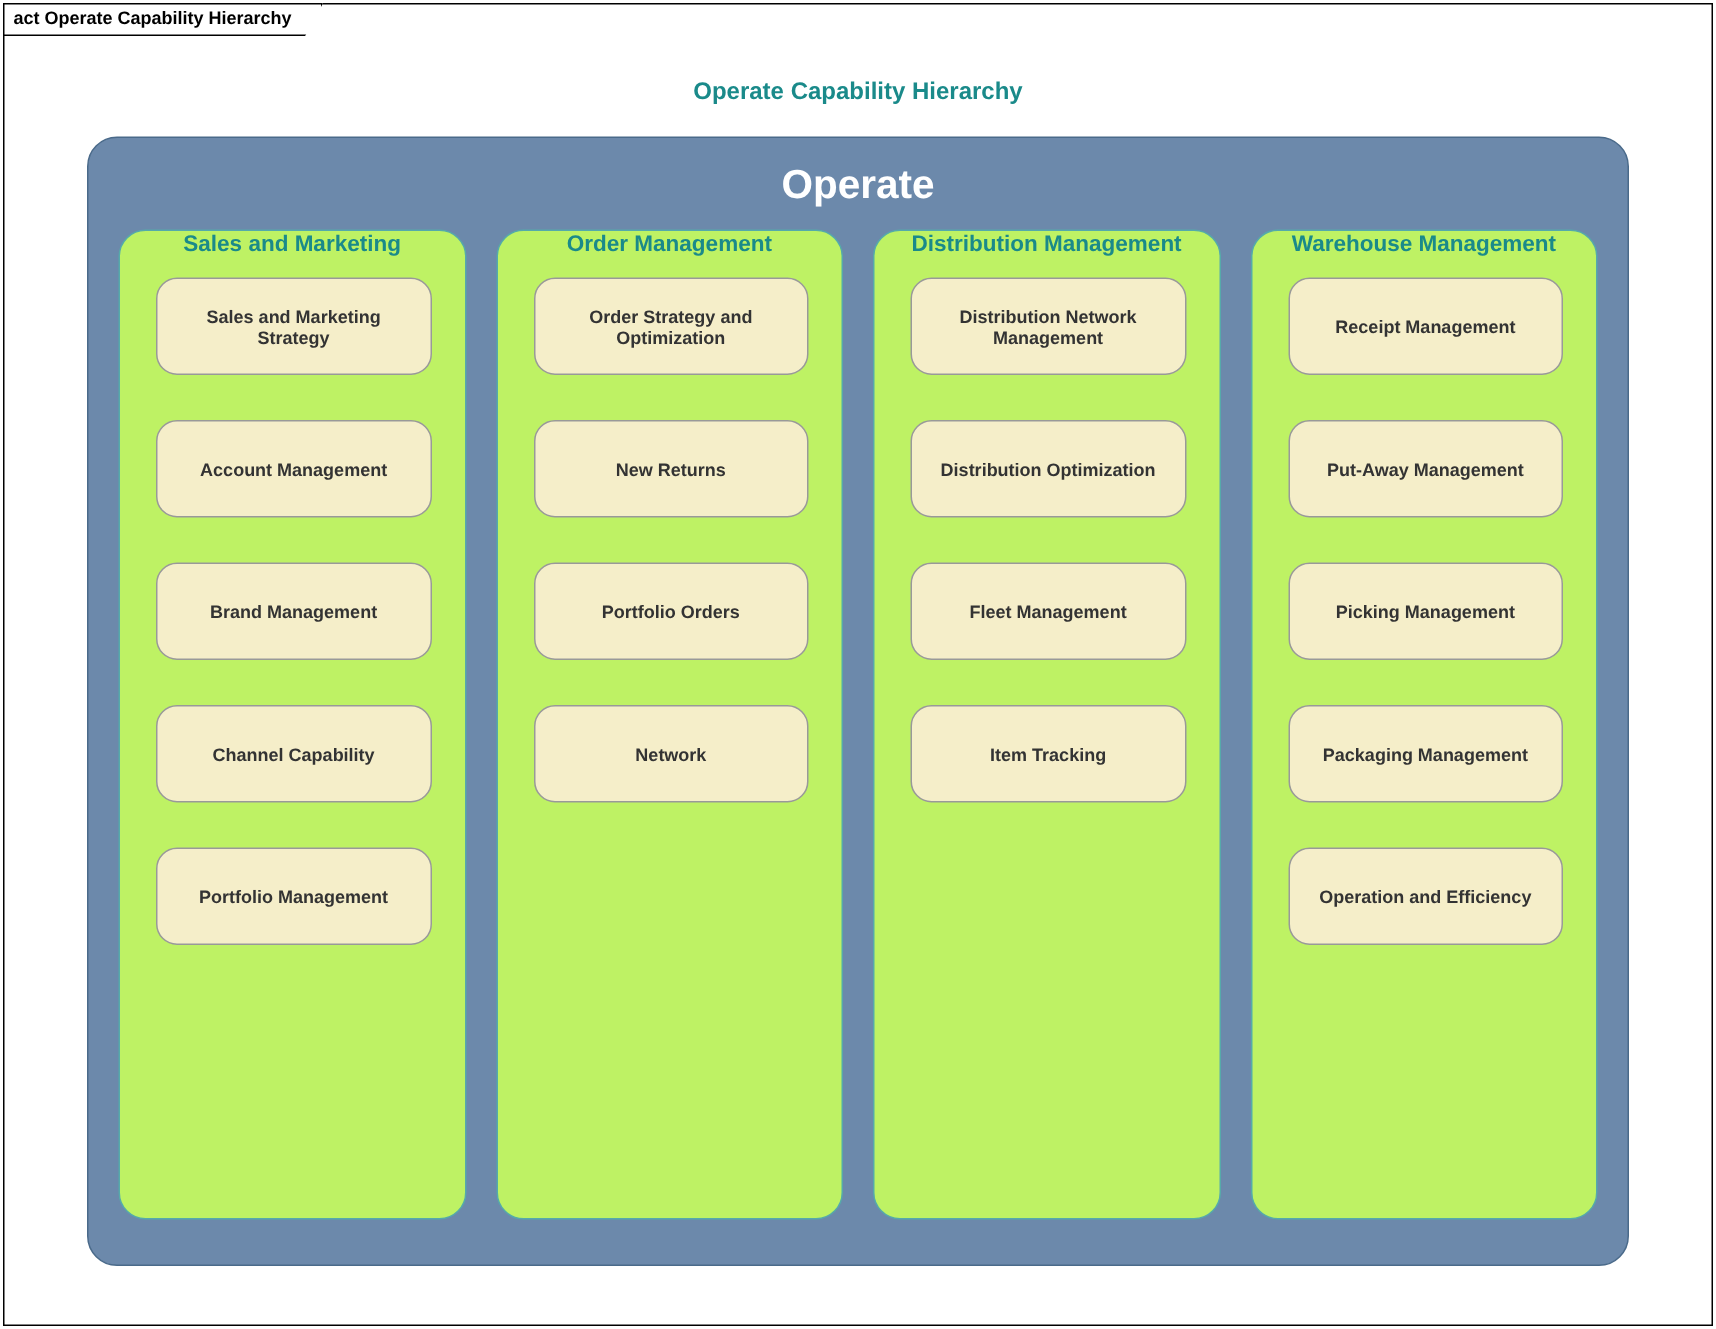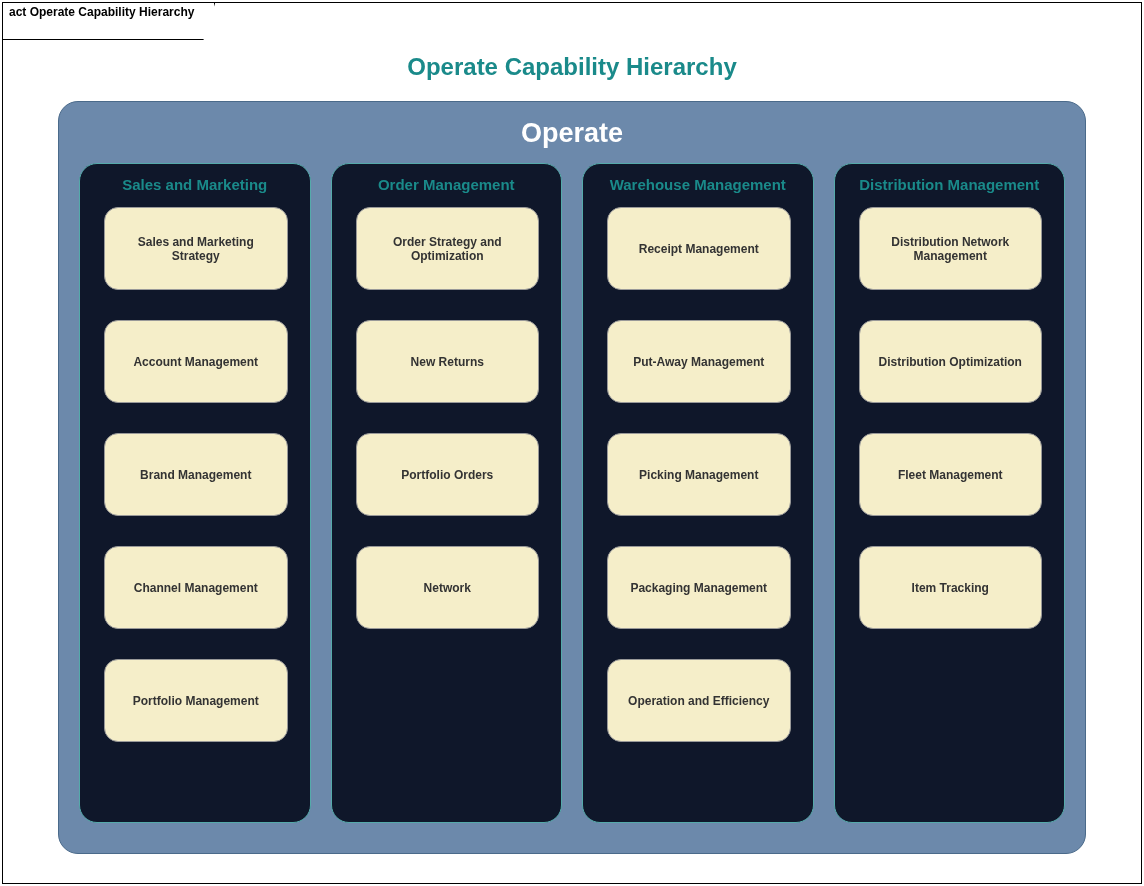--- a/index.html
+++ b/index.html
@@ -16,33 +16,33 @@
     width: 1140px;
     height: 882px;
     margin: 2px;
     border: 1px solid #000;
     background: #fff;
   }
   .tab {
     position: absolute;
     top: -1px;
     left: -1px;
-    height: 38px;
+    height: 22px;
     border: 1px solid #000;
     background: #fff;
     padding: 2px 20px 18px 6px;
     font-size: 12px;
     font-weight: bold;
     color: #000;
     clip-path: polygon(0 0, 100% 0, calc(100% - 12px) 100%, 0 100%);
   }
   .title {
     text-align: center;
     margin-top: 50px;
-    font-size: 24px;
+    font-size: 16px;
     font-weight: bold;
     color: #1a8a8a;
   }
   .operate-container {
     margin: 20px 55px 0 55px;
     background: #6c89ab;
     border: 1px solid #4a6a8a;
     border-radius: 20px;
     padding: 10px 20px 30px 20px;
   }
@@ -53,38 +53,38 @@
     color: #fff;
     margin: 6px 0 14px 0;
   }
   .columns {
     display: flex;
     gap: 20px;
     justify-content: space-between;
   }
   .column {
     flex: 1;
-    background: #0f172a;
+    background: #bef264;
     border: 1px solid #5aa;
     border-radius: 18px;
-    padding: 12px 10px 16px 10px;
+    padding: 0 10px 16px 10px;
     min-height: 660px;
   }
   .column-title {
     text-align: center;
     font-size: 15px;
     font-weight: bold;
     color: #1a8a8a;
     margin-bottom: 14px;
   }
   .capability {
     background: #f5eec9;
     border: 1px solid #999;
     border-radius: 14px;
-    height: 83px;
+    height: 65px;
     margin: 0 12px 30px 14px;
     display: flex;
     align-items: center;
     justify-content: center;
     text-align: center;
     font-size: 12px;
     font-weight: bold;
     color: #333;
     padding: 4px 8px;
   }
@@ -100,44 +100,44 @@
   <div class="operate-container">
     <div class="operate-title">Operate</div>
 
     <div class="columns">
 
       <div class="column">
         <div class="column-title">Sales and Marketing</div>
         <div class="capability">Sales and Marketing Strategy</div>
         <div class="capability">Account Management</div>
         <div class="capability">Brand Management</div>
-        <div class="capability">Channel Management</div>
+        <div class="capability">Channel Capability</div>
         <div class="capability">Portfolio Management</div>
       </div>
 
       <div class="column">
         <div class="column-title">Order Management</div>
         <div class="capability">Order Strategy and Optimization</div>
         <div class="capability">New Returns</div>
         <div class="capability">Portfolio Orders</div>
         <div class="capability">Network</div>
       </div>
 
       <div class="column">
+        <div class="column-title">Distribution Management</div>
+        <div class="capability">Distribution Network Management</div>
+        <div class="capability">Distribution Optimization</div>
+        <div class="capability">Fleet Management</div>
+        <div class="capability">Item Tracking</div>
+      </div>
+
+      <div class="column">
         <div class="column-title">Warehouse Management</div>
         <div class="capability">Receipt Management</div>
         <div class="capability">Put-Away Management</div>
         <div class="capability">Picking Management</div>
         <div class="capability">Packaging Management</div>
         <div class="capability">Operation and Efficiency</div>
       </div>
 
-      <div class="column">
-        <div class="column-title">Distribution Management</div>
-        <div class="capability">Distribution Network Management</div>
-        <div class="capability">Distribution Optimization</div>
-        <div class="capability">Fleet Management</div>
-        <div class="capability">Item Tracking</div>
-      </div>
-
     </div>
   </div>
 </div>
 
 </body></html>

